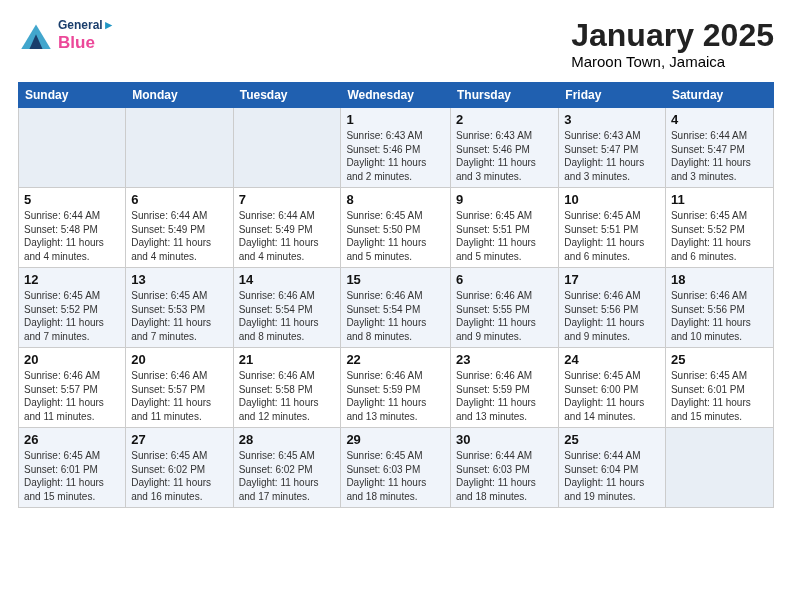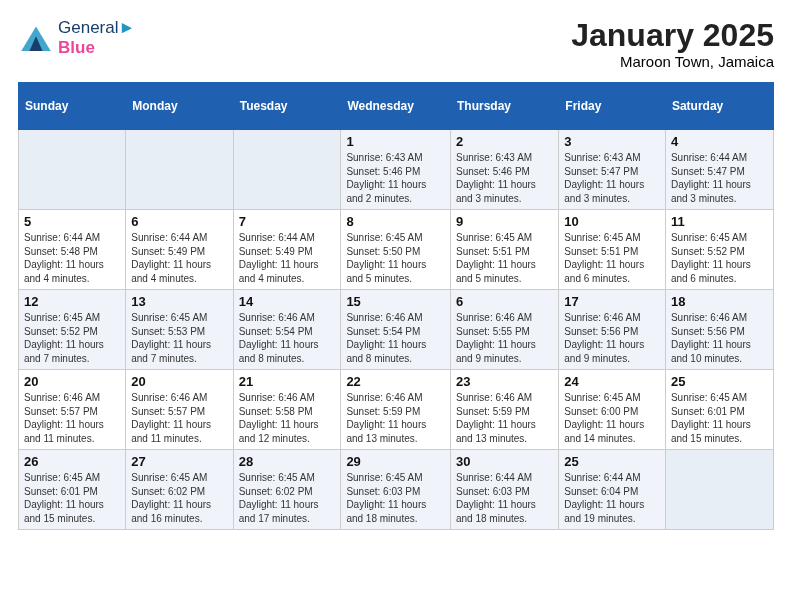--- a/index.html
+++ b/index.html
@@ -26,21 +26,21 @@
       display: flex;
       align-items: center;
       gap: 0px;
     }
     .logo-icon {
       width: 36px;
       height: 36px;
       margin-right: 4px;
     }
     .title-area {
-      text-align: right;
+      text-align: left;
     }
     .month-title {
       font-size: 32px;
       font-weight: bold;
       color: #222;
       line-height: 1.1;
     }
     .location {
       font-size: 15px;
       color: #000000;
@@ -48,21 +48,21 @@
     .calendar {
       width: 100%;
       border-collapse: collapse;
     }
     .calendar th {
       background: #2060b0;
       color: #fff;
       font-size: 12px;
       font-weight: bold;
       text-align: left;
-      padding: 16px 6px;
+      padding: 5px 6px;
       border: 1px solid #2060b0;
     }
     .calendar td {
       border: 1px solid #ccc;
       vertical-align: top;
       padding: 4px 5px;
       width: 113px;
       min-height: 80px;
       font-size: 10.5px;
       color: #333;
@@ -94,21 +94,21 @@
 
 <div class="page">
   <div class="header">
     <div class="logo">
       <svg class="logo-icon" viewBox="0 0 44 44" xmlns="http://www.w3.org/2000/svg">
 
         <polygon points="4,38 22,8 40,38" fill="#2196c4" opacity="0.85"></polygon>
         <polygon points="14,38 22,20 30,38" fill="#1a3e6c"></polygon>
       </svg>
       <div>
-        <div style="font-size:17px;font-weight:normal;color:#1a3e6c;line-height:1.15;">General<span style="color:#2196c4;">►</span></div>
+        <div style="font-size:12px;font-weight:bold;color:#1a3e6c;line-height:1.15;">General<span style="color:#2196c4;">►</span></div>
         <div style="font-size:17px;font-weight:bold;color:#ec4899;line-height:1.15;">Blue</div>
       </div>
     </div>
     <div class="title-area">
       <div class="month-title">January 2025</div>
       <div class="location">Maroon Town, Jamaica</div>
     </div>
   </div>
 
   <table class="calendar">

